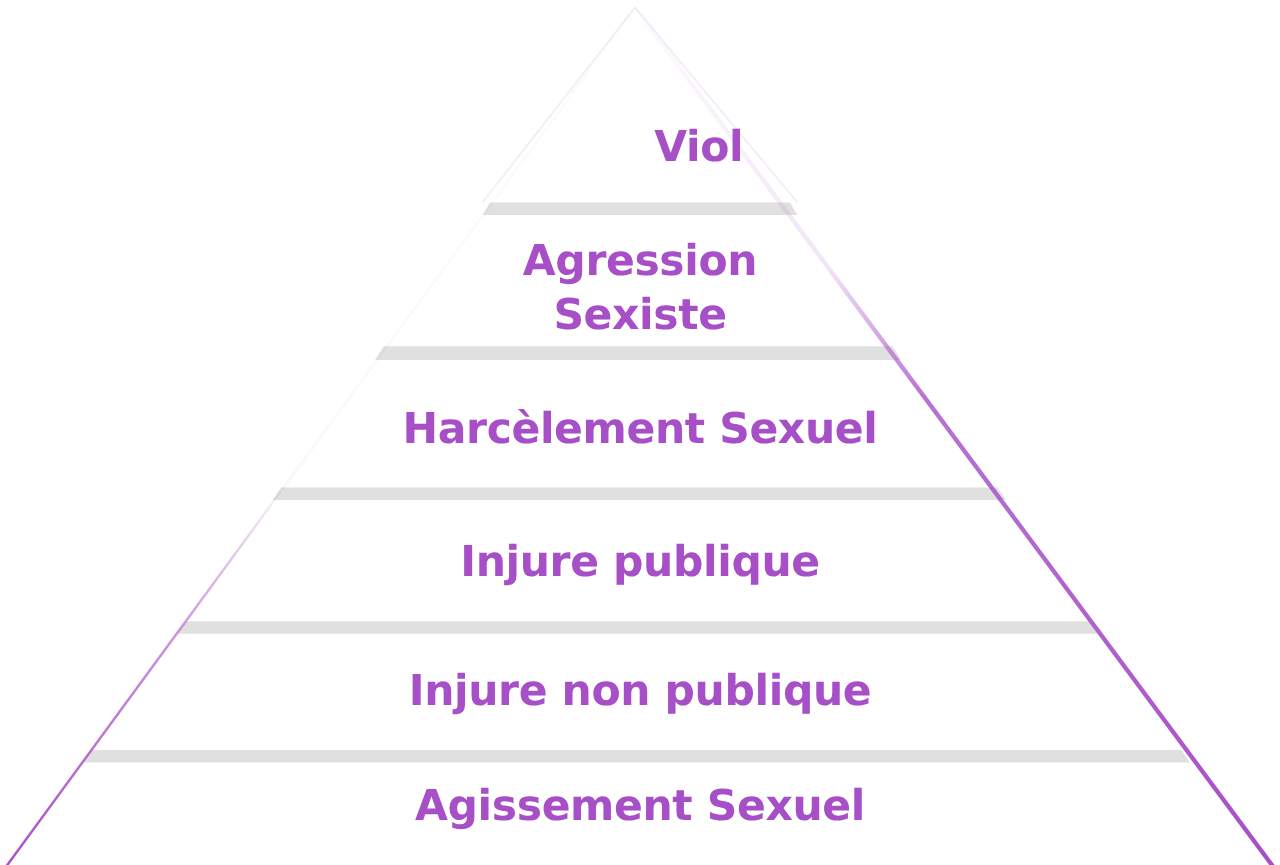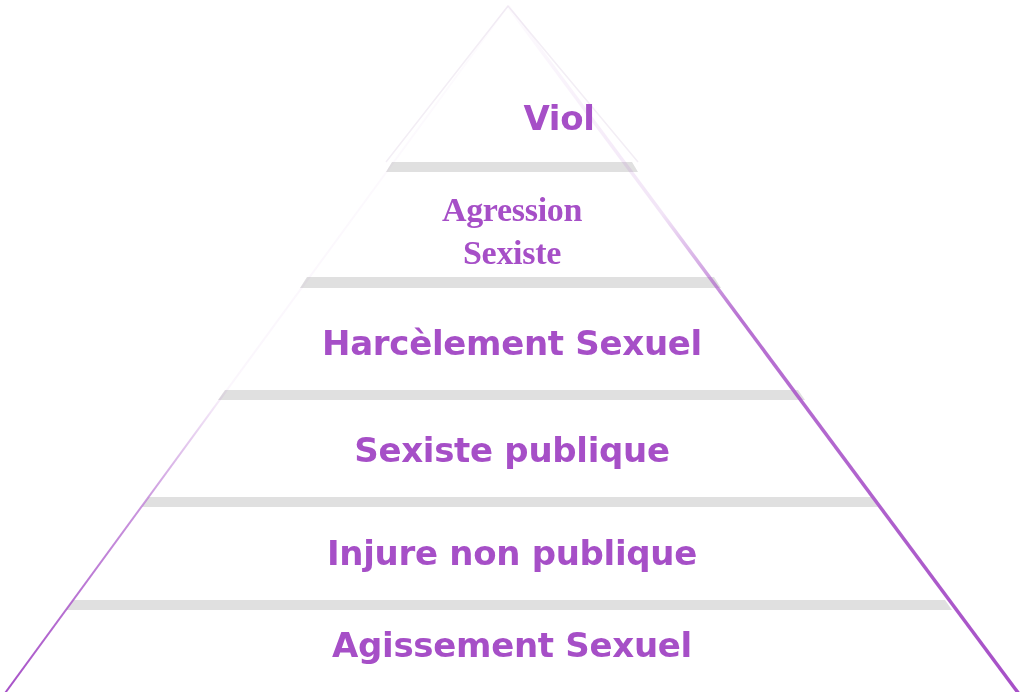--- a/index.html
+++ b/index.html
@@ -28,21 +28,20 @@
       text-align: center;
       color: #a64fc7;
       font-weight: bold;
       font-size: 34px;
       line-height: 42px;
       letter-spacing: -0.3px;
       white-space: nowrap;
     }
     .level-label.two-line {
       line-height: 43px;
-      font-family: Liberation Serif, serif;
     }
   </style>
 </head>
 <body>
 
 <svg id="pyramid-svg" viewBox="0 0 1024 692" xmlns="http://www.w3.org/2000/svg">
   <defs>
     <linearGradient id="leftEdgeGrad" x1="0" y1="0" x2="0" y2="1">
       <stop offset="0" stop-color="#a64fc7" stop-opacity="0.02"></stop>
       <stop offset="0.55" stop-color="#a64fc7" stop-opacity="0.05"></stop>
@@ -69,17 +68,17 @@
   <line x1="508" y1="6" x2="1022" y2="698" stroke="url(#rightEdgeGrad)" stroke-width="3.5"></line>
 </svg>
 
 <div class="level-label" style="top:97px;padding-left:47px;">Viol</div>
 
 <div class="level-label two-line" style="top:188px;">Agression</div>
 <div class="level-label two-line" style="top:231px;">Sexiste</div>
 
 <div class="level-label" style="top:322px;">Harcèlement Sexuel</div>
 
-<div class="level-label" style="top:429px;">Sexiste publique</div>
+<div class="level-label" style="top:429px;">Injure publique</div>
 
 <div class="level-label" style="top:532px;">Injure non publique</div>
 
 <div class="level-label" style="top:624px;">Agissement Sexuel</div>
 
 </body></html>

